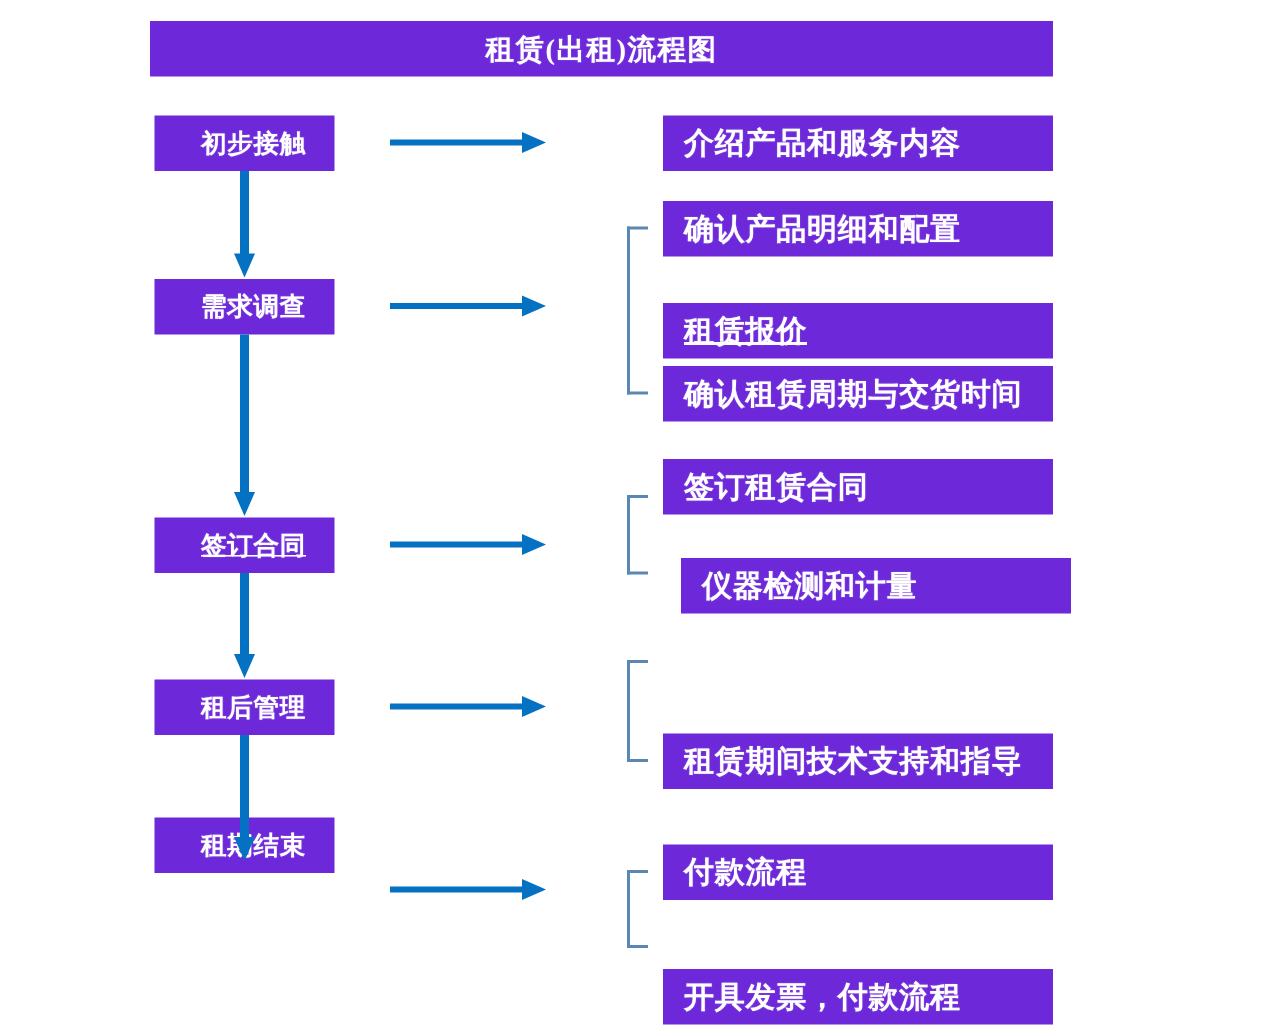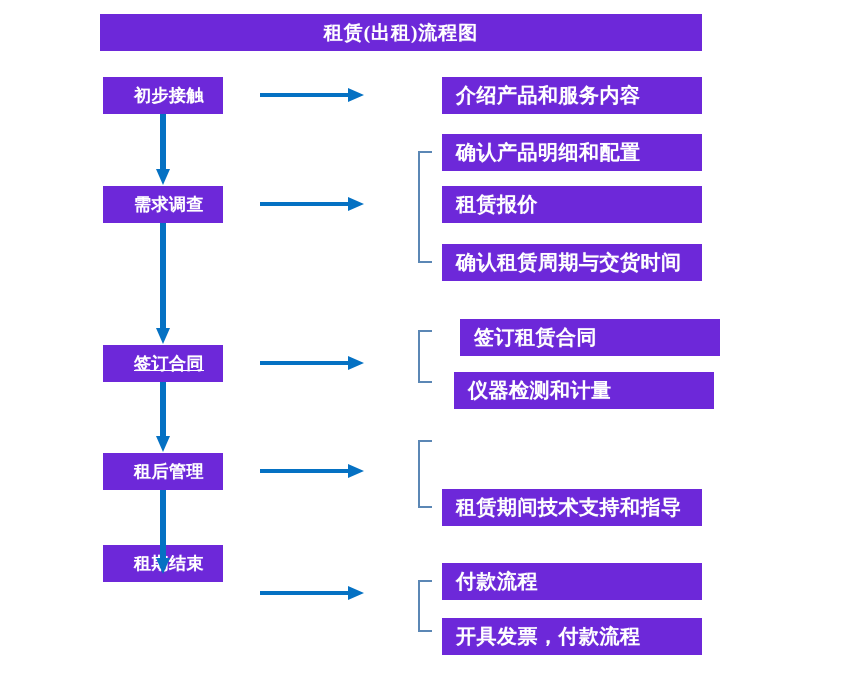--- a/index.html
+++ b/index.html
@@ -84,27 +84,27 @@
   <div class="box title-bar">租赁(出租)流程图</div>
 
   <div class="box stage-box" style="top:77px;">初步接触</div>
   <div class="box stage-box" style="top:186px;">需求调查</div>
   <div class="box stage-box" style="top:345px;text-decoration:underline;">签订合同</div>
   <div class="box stage-box" style="top:453px;">租后管理</div>
   <div class="box stage-box" style="top:545px;">租期结束</div>
 
   <div class="box detail-box" style="top:77px;">介绍产品和服务内容</div>
   <div class="box detail-box" style="top:134px;">确认产品明细和配置</div>
-  <div class="box detail-box" style="top:186px;">租赁报价</div>
+  <div class="box detail-box" style="top:202px;text-decoration:underline;">租赁报价</div>
   <div class="box detail-box" style="top:244px;">确认租赁周期与交货时间</div>
-  <div class="box detail-box" style="top:319px;margin-left:18px;">签订租赁合同</div>
+  <div class="box detail-box" style="top:306px;">签订租赁合同</div>
   <div class="box detail-box" style="top:372px;margin-left:12px;">仪器检测和计量</div>
   <div class="box detail-box" style="top:489px;">租赁期间技术支持和指导</div>
   <div class="box detail-box" style="top:563px;">付款流程</div>
-  <div class="box detail-box" style="top:618px;">开具发票，付款流程</div>
+  <div class="box detail-box" style="top:646px;">开具发票，付款流程</div>
 
   <div class="arrow-h" style="left:260px; top:88px; width:104px;">
     <svg width="104" height="14" viewBox="0 0 104 14">
       <path d="M0 5 H88 V0 L104 7 L88 14 V9 H0 Z" fill="#0571c3"></path>
     </svg>
   </div>
   <div class="arrow-h" style="left:260px; top:197px; width:104px;">
     <svg width="104" height="14" viewBox="0 0 104 14">
       <path d="M0 5 H88 V0 L104 7 L88 14 V9 H0 Z" fill="#0571c3"></path>
     </svg>

